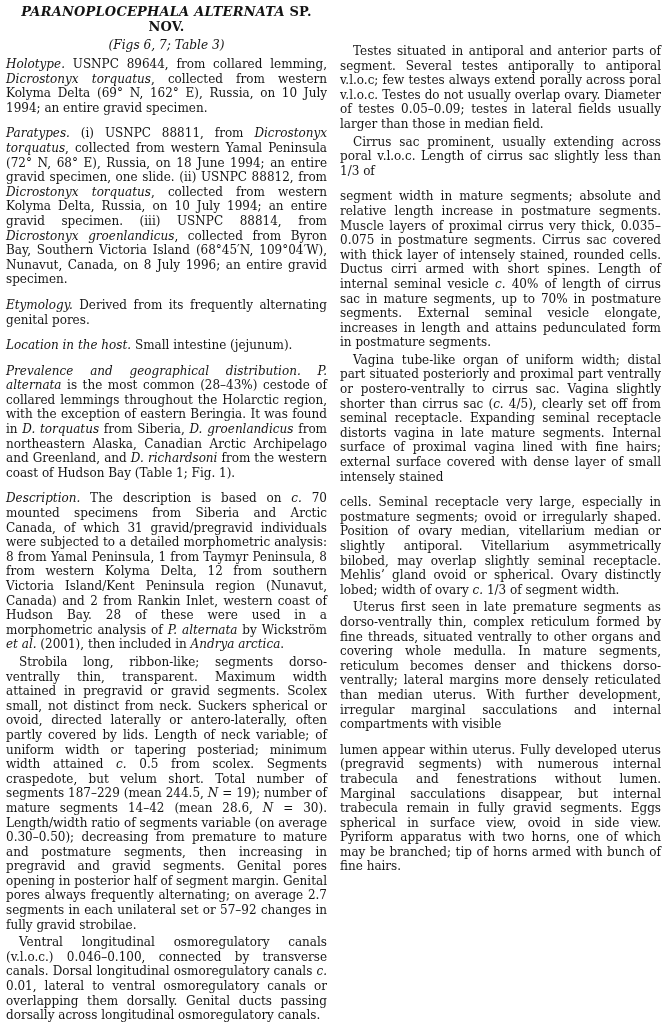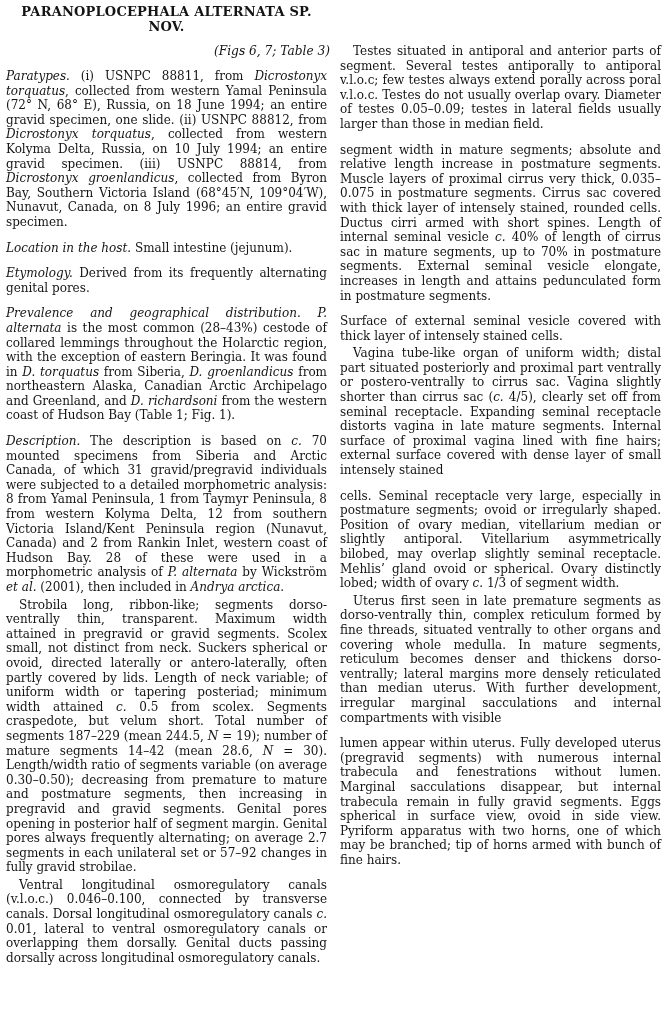--- a/index.html
+++ b/index.html
@@ -36,30 +36,31 @@
   }
   .heading {
     text-align: center;
     font-weight: bold;
     font-size: 13px;
     line-height: 15px;
     margin: 2px 0 0 0;
     letter-spacing: 0.2px;
   }
   .heading .title-main {
+    font-style: italic;
   }
   .heading .title-suffix {
     font-style: normal;
   }
   .subheading {
-    text-align: right;
+    text-align: center;
     font-style: italic;
     font-size: 12.2px;
     line-height: 14px;
-    margin: 10px 0 5px 0;
+    margin: 4px 0 5px 0;
   }
   .para {
     margin: 3px;
     text-align: justify;
   }
   .para.indent {
     text-indent: 13px;
   }
   .para.gap {
     margin-top: 11px;
@@ -69,33 +70,34 @@
   }
 </style>
 </head>
 <body>
 
 <main class="page">
   <section class="col col-left">
     <h1 class="heading"><span class="title-main">PARANOPLOCEPHALA ALTERNATA</span><span class="title-suffix"> SP. NOV.</span></h1>
     <div class="subheading">(Figs 6, 7; Table 3)</div>
     <div>
+        <p class="para"><span class="it">Holotype.</span><span> USNPC 89644, from collared lemming, </span><span class="it">Dicrostonyx torquatus</span><span>, collected from western Kolyma Delta (69° N, 162° E), Russia, on 10 July 1994; an entire gravid specimen.</span></p>
         <p class="para gap"><span class="it">Paratypes.</span><span> (i) USNPC 88811, from </span><span class="it">Dicrostonyx torquatus</span><span>, collected from western Yamal Peninsula (72° N, 68° E), Russia, on 18 June 1994; an entire gravid specimen, one slide. (ii) USNPC 88812, from </span><span class="it">Dicrostonyx torquatus</span><span>, collected from western Kolyma Delta, Russia, on 10 July 1994; an entire gravid specimen. (iii) USNPC 88814, from </span><span class="it">Dicrostonyx groenlandicus</span><span>, collected from Byron Bay, Southern Victoria Island (68°45′N, 109°04′W), Nunavut, Canada, on 8 July 1996; an entire gravid specimen.</span></p>
+        <p class="para gap"><span class="it">Etymology.</span><span> Derived from its frequently alternating genital pores.</span></p>
         <p class="para gap"><span class="it">Location in the host.</span><span> Small intestine (jejunum).</span></p>
-        <p class="para gap"><span class="it">Etymology.</span><span> Derived from its frequently alternating genital pores.</span></p>
         <p class="para gap"><span class="it">Prevalence and geographical distribution.</span><span> </span><span class="it">P. alternata</span><span> is the most common (28–43%) cestode of collared lemmings throughout the Holarctic region, with the exception of eastern Beringia. It was found in </span><span class="it">D. torquatus</span><span> from Siberia, </span><span class="it">D. groenlandicus</span><span> from northeastern Alaska, Canadian Arctic Archipelago and Greenland, and </span><span class="it">D. richardsoni</span><span> from the western coast of Hudson Bay (Table 1; Fig. 1).</span></p>
         <p class="para gap"><span class="it">Description.</span><span> The description is based on </span><span class="it">c.</span><span> 70 mounted specimens from Siberia and Arctic Canada, of which 31 gravid/pregravid individuals were subjected to a detailed morphometric analysis: 8 from Yamal Peninsula, 1 from Taymyr Peninsula, 8 from western Kolyma Delta, 12 from southern Victoria Island/Kent Peninsula region (Nunavut, Canada) and 2 from Rankin Inlet, western coast of Hudson Bay. 28 of these were used in a morphometric analysis of </span><span class="it">P. alternata</span><span> by Wickström </span><span class="it">et al.</span><span> (2001), then included in </span><span class="it">Andrya arctica</span><span>.</span></p>
         <p class="para indent"><span>Strobila long, ribbon-like; segments dorso-ventrally thin, transparent. Maximum width attained in pregravid or gravid segments. Scolex small, not distinct from neck. Suckers spherical or ovoid, directed laterally or antero-laterally, often partly covered by lids. Length of neck variable; of uniform width or tapering posteriad; minimum width attained </span><span class="it">c.</span><span> 0.5 from scolex. Segments craspedote, but velum short. Total number of segments 187–229 (mean 244.5, </span><span class="it">N</span><span> = 19); number of mature segments 14–42 (mean 28.6, </span><span class="it">N</span><span> = 30). Length/width ratio of segments variable (on average 0.30–0.50); decreasing from premature to mature and postmature segments, then increasing in pregravid and gravid segments. Genital pores opening in posterior half of segment margin. Genital pores always frequently alternating; on average 2.7 segments in each unilateral set or 57–92 changes in fully gravid strobilae.</span></p>
         <p class="para indent"><span>Ventral longitudinal osmoregulatory canals (v.l.o.c.) 0.046–0.100, connected by transverse canals. Dorsal longitudinal osmoregulatory canals </span><span class="it">c.</span><span> 0.01, lateral to ventral osmoregulatory canals or overlapping them dorsally. Genital ducts passing dorsally across longitudinal osmoregulatory canals.</span></p>
       </div>
   </section>
   <section class="col col-right">
     <div>
         <p class="para indent"><span>Testes situated in antiporal and anterior parts of segment. Several testes antiporally to antiporal v.l.o.c; few testes always extend porally across poral v.l.o.c. Testes do not usually overlap ovary. Diameter of testes 0.05–0.09; testes in lateral fields usually larger than those in median field.</span></p>
+        <p class="para indent"><span>Cirrus sac prominent, usually extending across poral v.l.o.c. Length of cirrus sac slightly less than 1/3 of</span></p>
         <p class="para gap"><span>segment width in mature segments; absolute and relative length increase in postmature segments. Muscle layers of proximal cirrus very thick, 0.035–0.075 in postmature segments. Cirrus sac covered with thick layer of intensely stained, rounded cells. Ductus cirri armed with short spines. Length of internal seminal vesicle </span><span class="it">c.</span><span> 40% of length of cirrus sac in mature segments, up to 70% in postmature segments. External seminal vesicle elongate, increases in length and attains pedunculated form in postmature segments.</span></p>
-        <p class="para gap"><span>Surface of external seminal vesicle covered with thick layer of intensely stained cells.</span></p>
         <p class="para indent"><span>Vagina tube-like organ of uniform width; distal part situated posteriorly and proximal part ventrally or postero-ventrally to cirrus sac. Vagina slightly shorter than cirrus sac (</span><span class="it">c.</span><span> 4/5), clearly set off from seminal receptacle. Expanding seminal receptacle distorts vagina in late mature segments. Internal surface of proximal vagina lined with fine hairs; external surface covered with dense layer of small intensely stained</span></p>
         <p class="para gap"><span>cells. Seminal receptacle very large, especially in postmature segments; ovoid or irregularly shaped. Position of ovary median, vitellarium median or slightly antiporal. Vitellarium asymmetrically bilobed, may overlap slightly seminal receptacle. Mehlis’ gland ovoid or spherical. Ovary distinctly lobed; width of ovary </span><span class="it">c.</span><span> 1/3 of segment width.</span></p>
         <p class="para indent"><span>Uterus first seen in late premature segments as dorso-ventrally thin, complex reticulum formed by fine threads, situated ventrally to other organs and covering whole medulla. In mature segments, reticulum becomes denser and thickens dorso-ventrally; lateral margins more densely reticulated than median uterus. With further development, irregular marginal sacculations and internal compartments with visible</span></p>
         <p class="para gap"><span>lumen appear within uterus. Fully developed uterus (pregravid segments) with numerous internal trabecula and fenestrations without lumen. Marginal sacculations disappear, but internal trabecula remain in fully gravid segments. Eggs spherical in surface view, ovoid in side view. Pyriform apparatus with two horns, one of which may be branched; tip of horns armed with bunch of fine hairs.</span></p>
       </div>
   </section>
 </main>
 
 </body></html>

